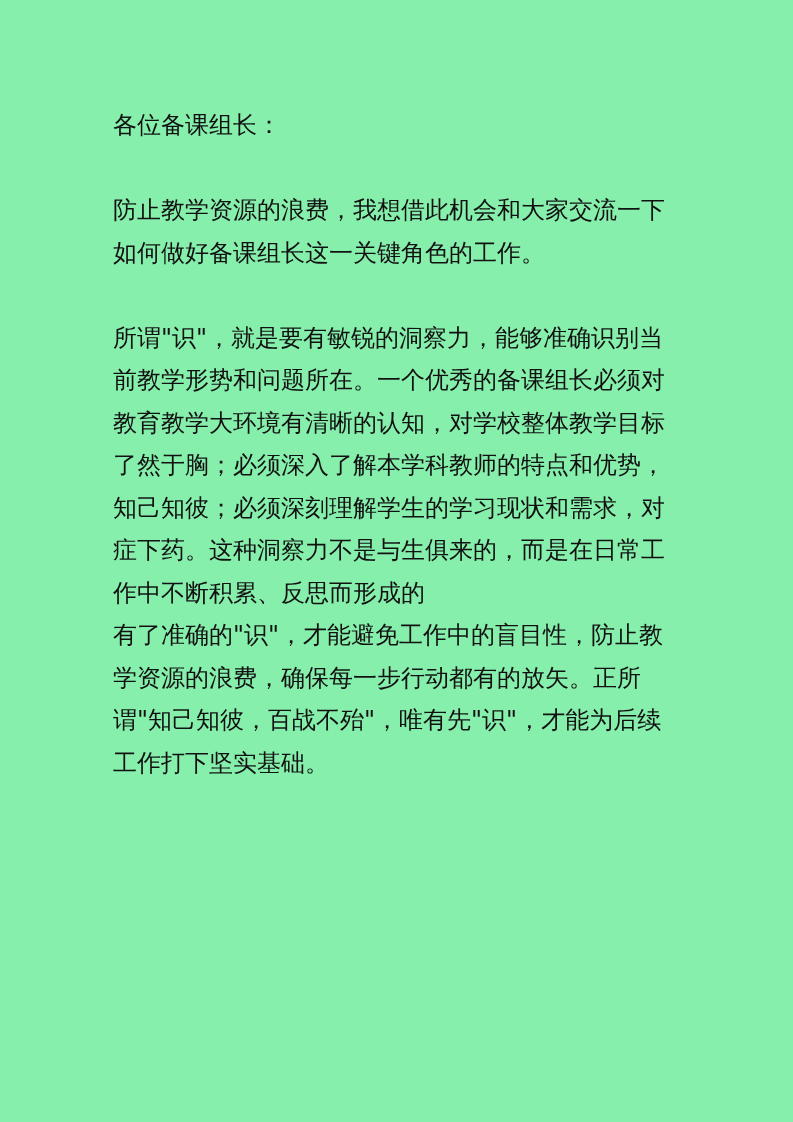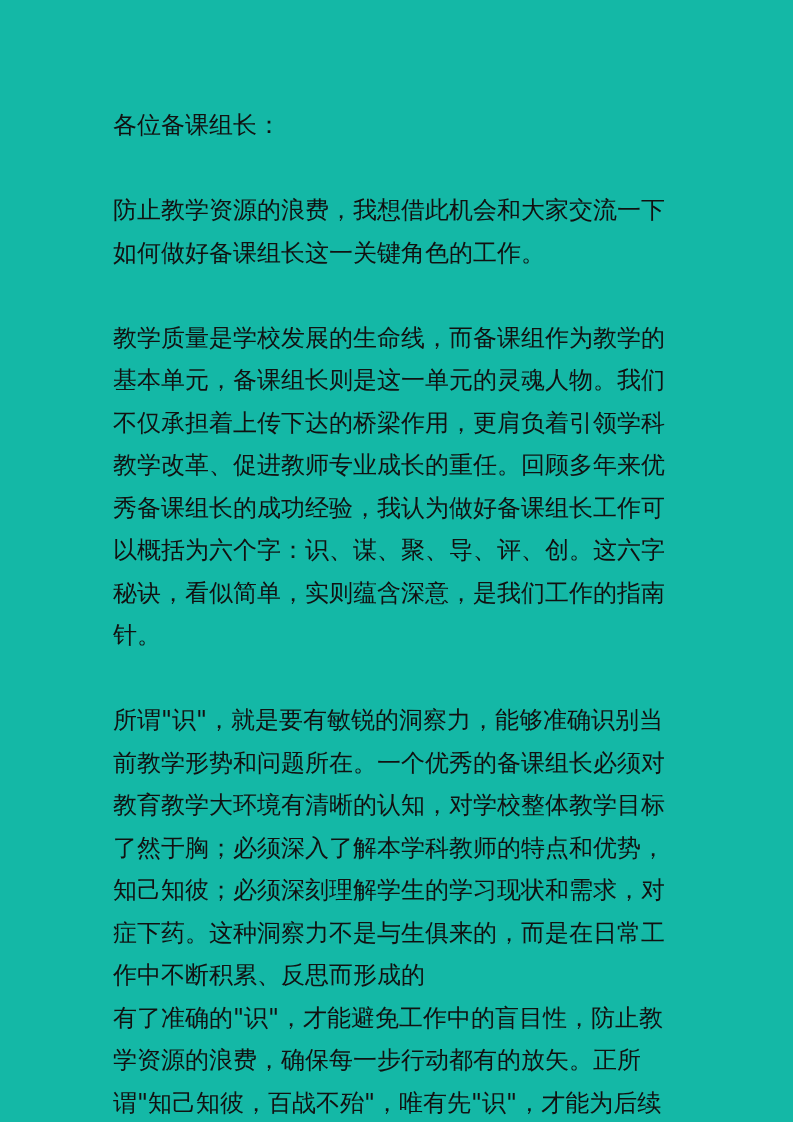--- a/index.html
+++ b/index.html
@@ -7,21 +7,21 @@
     padding: 0;
     background: #ffffff;
   }
   body {
     font-family: "DejaVu Sans", "Liberation Sans", sans-serif;
   }
   .page {
     position: relative;
     width: 793px;
     height: 1122px;
-    background: #14b8a6;
+    background: #86efac;
     overflow: hidden;
     box-sizing: border-box;
   }
   .doc-body {
     position: absolute;
     left: 113px;
     top: 104px;
     width: 567px;
   }
   .para {
@@ -41,19 +41,18 @@
 </head>
 <body>
 
 <div class="page">
   <div class="doc-body">
 
     <p class="para">各位备课组长：</p>
 
     <p class="para">防止教学资源的浪费，我想借此机会和大家交流一下如何做好备课组长这一关键角色的工作。</p>
 
-    <p class="para">教学质量是学校发展的生命线，而备课组作为教学的基本单元，备课组长则是这一单元的灵魂人物。我们不仅承担着上传下达的桥梁作用，更肩负着引领学科教学改革、促进教师专业成长的重任。回顾多年来优秀备课组长的成功经验，我认为做好备课组长工作可以概括为六个字：识、谋、聚、导、评、创。这六字秘诀，看似简单，实则蕴含深意，是我们工作的指南针。</p>
 
     <p class="para">所谓"识"，就是要有敏锐的洞察力，能够准确识别当前教学形势和问题所在。一个优秀的备课组长必须对教育教学大环境有清晰的认知，对学校整体教学目标了然于胸；必须深入了解本学科教师的特点和优势，知己知彼；必须深刻理解学生的学习现状和需求，对症下药。这种洞察力不是与生俱来的，而是在日常工作中不断积累、反思而形成的
 有了准确的"识"，才能避免工作中的盲目性，防止教学资源的浪费，确保每一步行动都有的放矢。正所谓"知己知彼，百战不殆"，唯有先"识"，才能为后续工作打下坚实基础。</p>
 
   </div>
 </div>
 
 </body></html>

